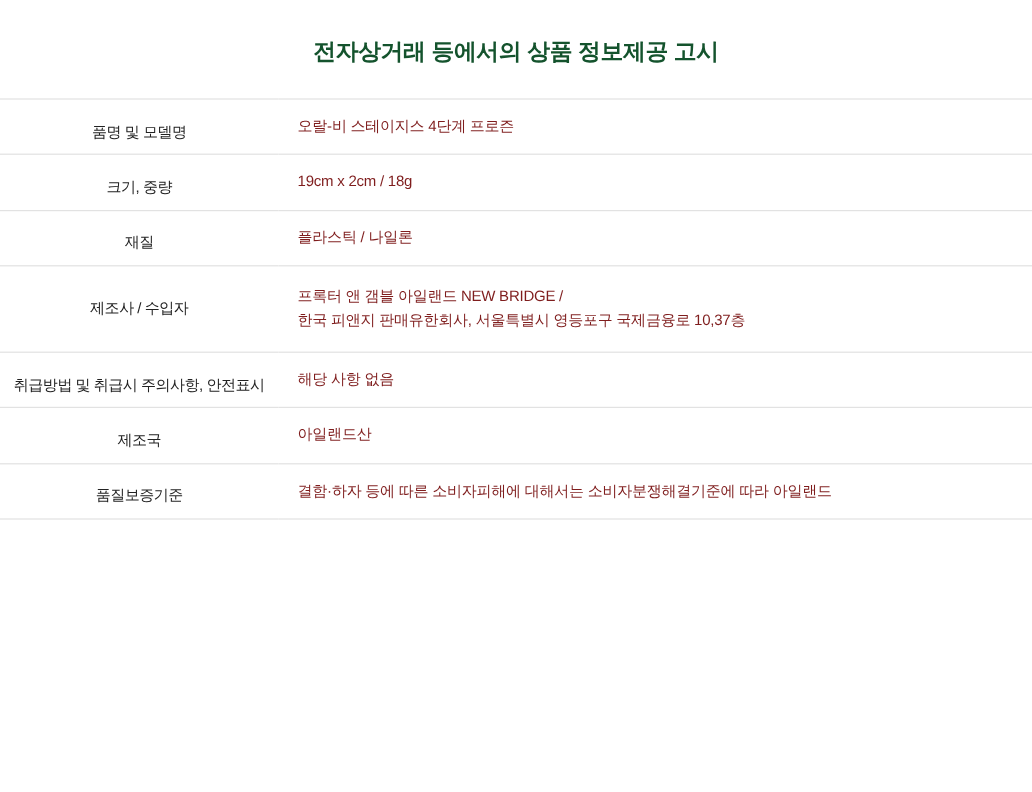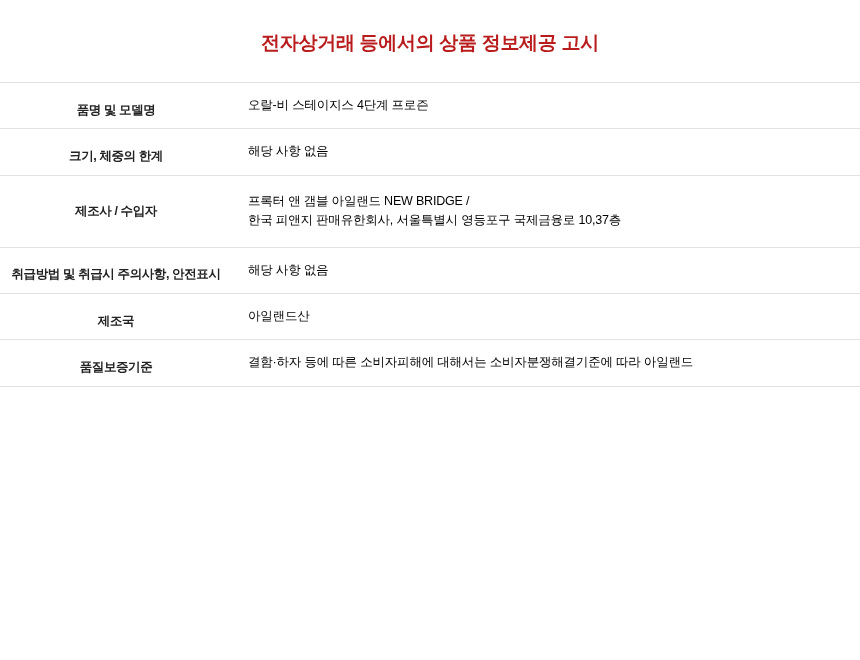--- a/index.html
+++ b/index.html
@@ -17,53 +17,53 @@
   .page {
     width: 860px;
     height: 660px;
     box-sizing: border-box;
     position: relative;
   }
   .doc-title {
     text-align: center;
     font-size: 19px;
     font-weight: bold;
-    color: #b91c1c;
+    color: #14532d;
     letter-spacing: -0.3px;
     padding-top: 30px;
     padding-bottom: 26px;
   }
   table.info-table {
     width: 860px;
     border-collapse: collapse;
     table-layout: fixed;
   }
   table.info-table tr {
     border-top: 1px solid #e2e2e2;
   }
   table.info-table tr:last-child {
     border-bottom: 1px solid #e2e2e2;
   }
   th.label-cell {
     width: 232px;
     text-align: center;
     vertical-align: middle;
     font-size: 12.5px;
-    font-weight: bold;
+    font-weight: normal;
     color: #222222;
     letter-spacing: -0.4px;
     padding: 13px 8px 4px 8px;
     box-sizing: border-box;
   }
   td.value-cell {
     text-align: left;
     vertical-align: middle;
     font-size: 12.5px;
     font-weight: normal;
-    color: #000000;
+    color: #7f1d1d;
     letter-spacing: -0.2px;
     padding: 13px 10px 13px 16px;
     box-sizing: border-box;
     line-height: 1.55;
   }
   td.value-cell .line {
     display: block;
   }
   .tall th.label-cell, .tall td.value-cell {
     padding-top: 16px;
@@ -81,30 +81,36 @@
     <tbody>
 
       <tr>
         <th class="label-cell">품명 및 모델명</th>
         <td class="value-cell">
           <span class="line">오랄-비 스테이지스 4단계 프로즌</span>
         </td>
       </tr>
 
 
-
-
+      <tr>
+        <th class="label-cell">크기, 중량</th>
+        <td class="value-cell">
+          <span class="line">19cm x 2cm / 18g</span>
+        </td>
+      </tr>
 
 
       <tr>
-        <th class="label-cell">크기, 체중의 한계</th>
+        <th class="label-cell">재질</th>
         <td class="value-cell">
-          <span class="line">해당 사항 없음</span>
+          <span class="line">플라스틱 / 나일론</span>
         </td>
       </tr>
+
+
 
 
       <tr class="tall">
         <th class="label-cell">제조사 / 수입자</th>
         <td class="value-cell">
           <span class="line">프록터 앤 갬블 아일랜드 NEW BRIDGE /</span>
           <span class="line">한국 피앤지 판매유한회사, 서울특별시 영등포구 국제금융로 10,37층</span>
         </td>
       </tr>
 

